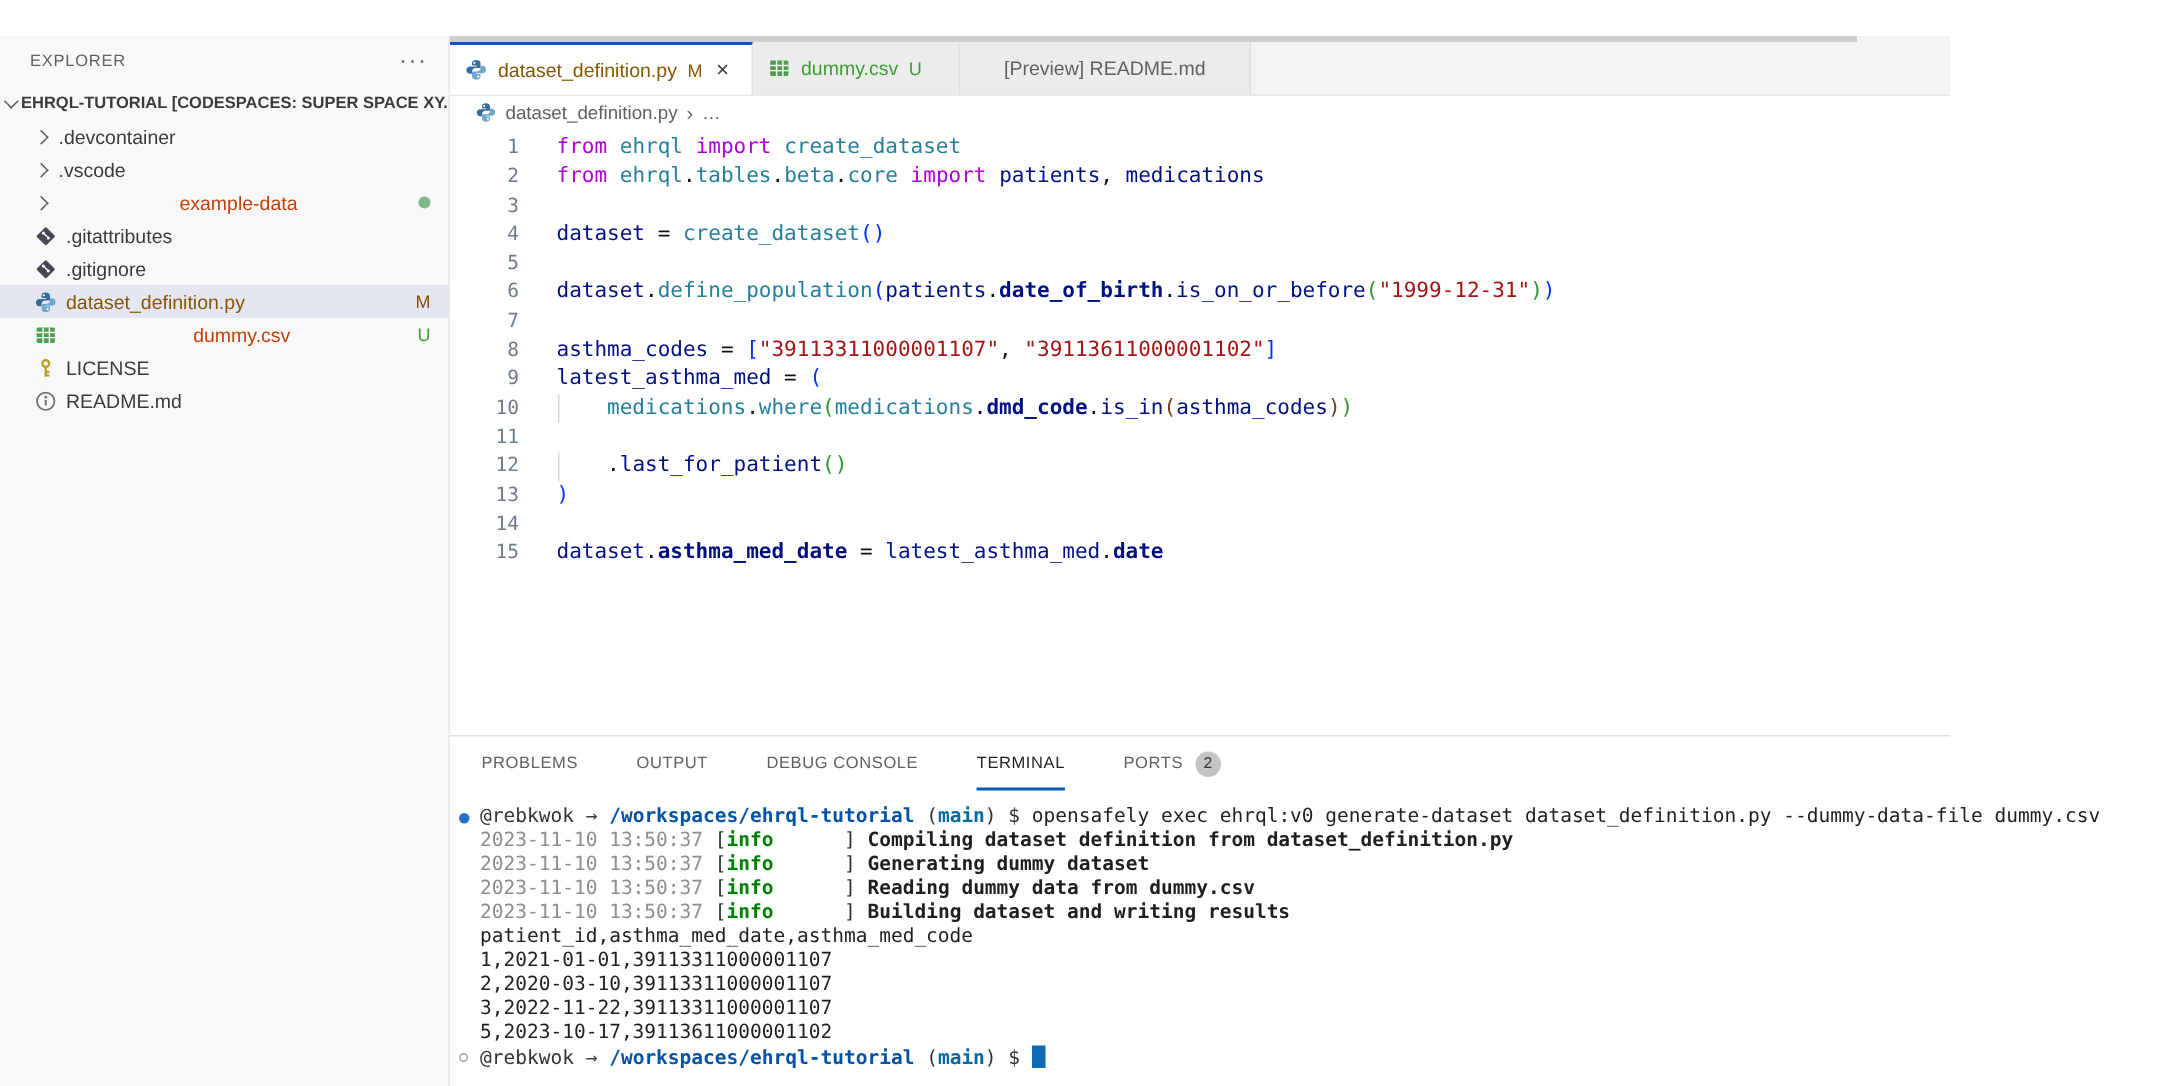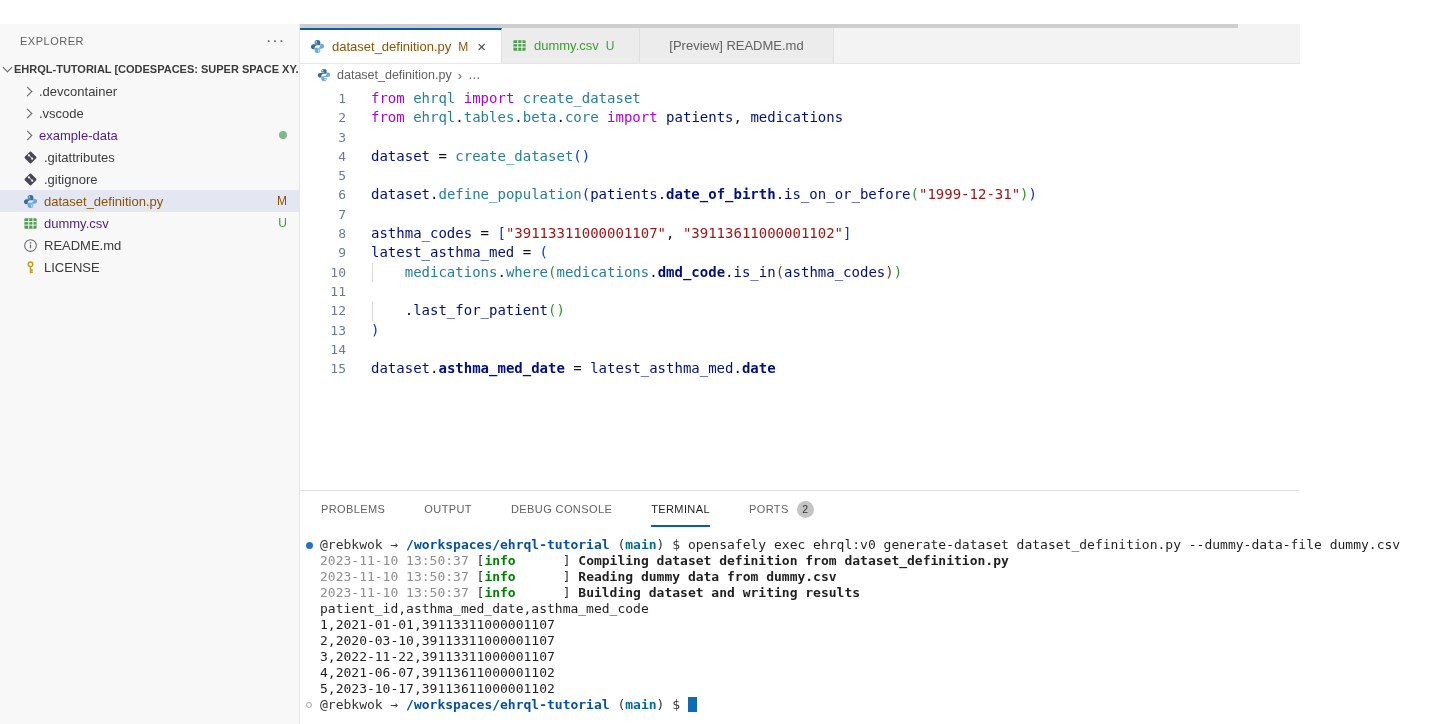--- a/index.html
+++ b/index.html
@@ -23,21 +23,21 @@
   .chev.down  { transform:rotate(45deg); margin-top:-3px; }
   .file-row { height:22px; display:flex; align-items:center; padding-left:22px; cursor:pointer;
     white-space:nowrap; }
   .file-row.selected { background:#e4e6f1; }
   .file-row .chev { margin-right:8px; margin-left:2px; }
   .file-row .ficon { width:16px; height:16px; margin-right:6px; display:inline-flex;
     align-items:center; justify-content:center; flex-shrink:0; }
   .file-row .ficon svg { width:15px; height:15px; }
   .file-row .flabel { flex:1; overflow:hidden; }
   .file-row .flabel.modified { color:#895503; }
-  .file-row .flabel.untracked, .file-row .flabel.untracked-dir { color:#4c1d95; }
+  .file-row .flabel.untracked, .file-row .flabel.untracked-dir { color:#c2410c;text-align:center; }
   .gbadge { margin-right:12px; font-size:12px; font-weight:400; }
   .gbadge.modified { color:#895503; }
   .gbadge.untracked { color:#3f9c35; }
   .gdot { width:8px; height:8px; border-radius:50%; background:#81b88b; margin-right:12px; }
 
   
   .main { flex:1; display:flex; flex-direction:column; min-width:0; }
 
   
   .tabstrip { height:40px; background:#f3f3f3; border-bottom:1px solid #e7e7e7;
@@ -179,35 +179,35 @@
               <rect x="1.5" y="2.5" width="13" height="11" rx="1" fill="#4f9e4f"></rect>
               <path d="M1.5 6h13M1.5 9.7h13M6.1 2.5v11M10.6 2.5v11" stroke="#fff" stroke-width="1"></path>
             </svg>
           </span>
           <span class="flabel untracked">dummy.csv</span>
           <span class="gbadge untracked">U</span>
         </div>
         <div class="file-row">
           <span class="ficon">
             <svg viewBox="0 0 16 16">
+              <circle cx="8" cy="4.6" r="2.4" fill="none" stroke="#b3a125" stroke-width="1.6"></circle>
+              <path d="M8 7v7M8 10.6h2.6M8 13h2.6" stroke="#b3a125" stroke-width="1.6" fill="none"></path>
+            </svg>
+          </span>
+          <span class="flabel">LICENSE</span>
+        </div>
+        <div class="file-row">
+          <span class="ficon">
+            <svg viewBox="0 0 16 16">
               <circle cx="8" cy="8" r="6.2" fill="none" stroke="#6c7075" stroke-width="1.2"></circle>
               <circle cx="8" cy="5.1" r=".95" fill="#6c7075"></circle>
               <rect x="7.3" y="6.9" width="1.4" height="4.2" rx=".6" fill="#6c7075"></rect>
             </svg>
           </span>
           <span class="flabel">README.md</span>
-        </div>
-        <div class="file-row">
-          <span class="ficon">
-            <svg viewBox="0 0 16 16">
-              <circle cx="8" cy="4.6" r="2.4" fill="none" stroke="#b3a125" stroke-width="1.6"></circle>
-              <path d="M8 7v7M8 10.6h2.6M8 13h2.6" stroke="#b3a125" stroke-width="1.6" fill="none"></path>
-            </svg>
-          </span>
-          <span class="flabel">LICENSE</span>
         </div>
       </div>
   </aside>
 
   <div class="main">
 
     <div class="tabstrip" id="tabstrip">
       <div class="hscroll"></div>
     <div class="tab active" style="width: 202px;">
           <span class="ticon">
@@ -282,26 +282,26 @@
             <span>TERMINAL</span>
           </div>
           <div class="ptab">
             <span>PORTS</span>
             <span class="pbadge">2</span>
           </div>
         </div>
       <div class="terminal" id="terminal">
           <div class="tline"><span class="deco filled"></span><span class="t-user">@rebkwok</span><span class="t-arrow"> → </span><span class="t-path">/workspaces/ehrql-tutorial</span><span class="t-pln"> (</span><span class="t-branch">main</span><span class="t-pln">) $ </span><span class="t-cmd">opensafely exec ehrql:v0 generate-dataset dataset_definition.py --dummy-data-file dummy.csv</span></div>
           <div class="tline"><span class="t-time">2023-11-10 13:50:37 </span><span class="t-pln">[</span><span class="t-info">info</span><span class="t-pln">      ] </span><span class="t-msg">Compiling dataset definition from dataset_definition.py</span></div>
+          <div class="tline"><span class="t-time">2023-11-10 13:50:37 </span><span class="t-pln">[</span><span class="t-info">info</span><span class="t-pln">      ] </span><span class="t-msg">Generating dummy dataset</span></div>
           <div class="tline"><span class="t-time">2023-11-10 13:50:37 </span><span class="t-pln">[</span><span class="t-info">info</span><span class="t-pln">      ] </span><span class="t-msg">Reading dummy data from dummy.csv</span></div>
           <div class="tline"><span class="t-time">2023-11-10 13:50:37 </span><span class="t-pln">[</span><span class="t-info">info</span><span class="t-pln">      ] </span><span class="t-msg">Building dataset and writing results</span></div>
           <div class="tline"><span class="t-out">patient_id,asthma_med_date,asthma_med_code</span></div>
           <div class="tline"><span class="t-out">1,2021-01-01,39113311000001107</span></div>
           <div class="tline"><span class="t-out">2,2020-03-10,39113311000001107</span></div>
           <div class="tline"><span class="t-out">3,2022-11-22,39113311000001107</span></div>
-          <div class="tline"><span class="t-out">4,2021-06-07,39113611000001102</span></div>
           <div class="tline"><span class="t-out">5,2023-10-17,39113611000001102</span></div>
           <div class="tline"><span class="deco open"></span><span class="t-user">@rebkwok</span><span class="t-arrow"> → </span><span class="t-path">/workspaces/ehrql-tutorial</span><span class="t-pln"> (</span><span class="t-branch">main</span><span class="t-pln">) $ </span><span class="cursor"></span></div>
         </div>
     </div>
 
   </div>
 </div>
 
 </body></html>

